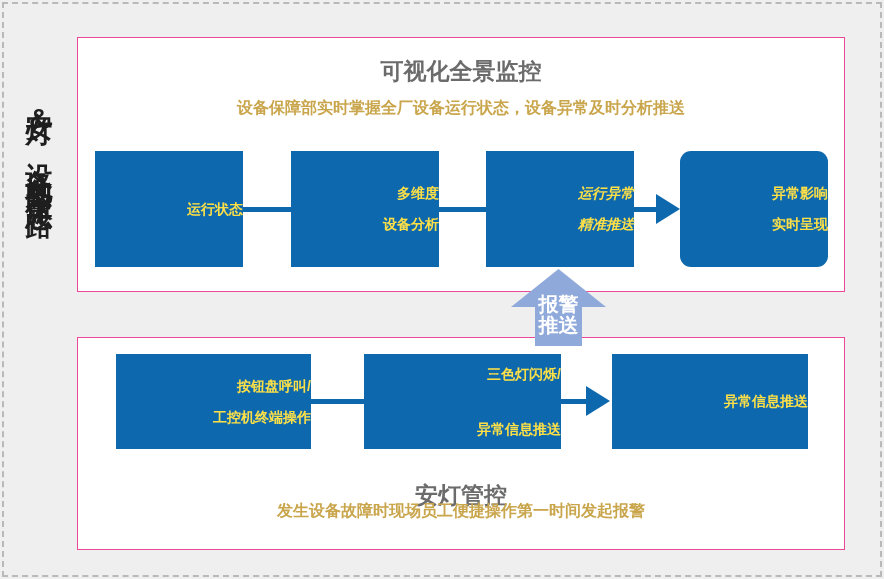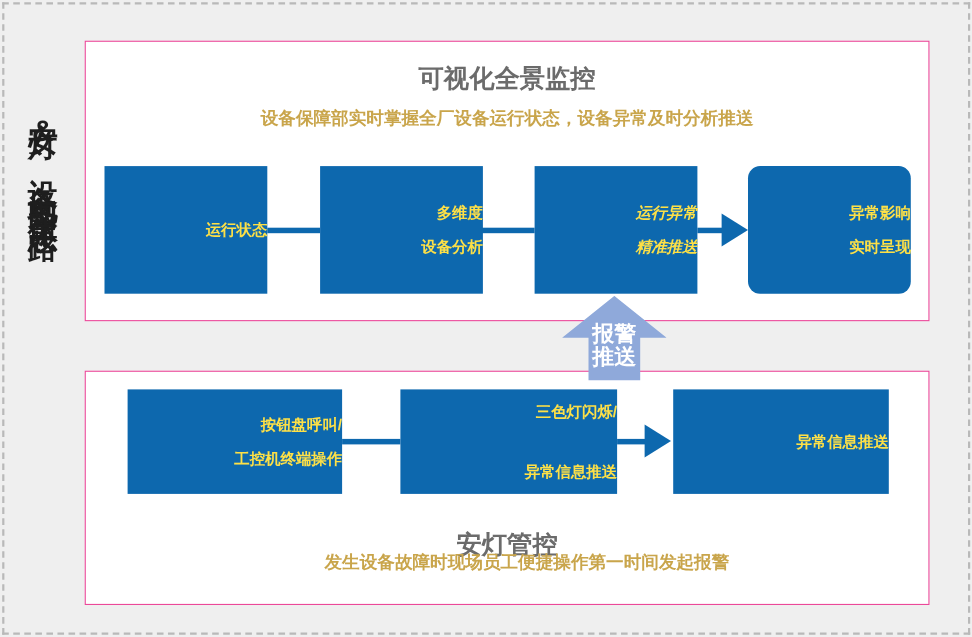--- a/index.html
+++ b/index.html
@@ -32,21 +32,21 @@
     font-size:23px; font-weight:700; color:#6b6b6b;
   }
   .gold-line {
     position:absolute; left:0; width:100%; text-align:center;
     font-size:16px; font-weight:700; color:#c9a54b;
     white-space:nowrap;
   }
   #top-panel .panel-title { top:18px; }
   #top-panel .gold-line   { top:60px; }
   #bottom-panel .panel-title { top:142px; }
-  #bottom-panel .gold-line   { top:163px;padding-left:18px; }
+  #bottom-panel .gold-line   { top:163px; }
 
   .step {
     position:absolute; background:#0d68ae; color:#fde047;
     font-size:14px; font-weight:700; line-height:31px;
     display:flex; flex-direction:column; justify-content:center;
     align-items:flex-end; text-align:center; box-sizing:border-box;
     white-space:nowrap;
   }
   
   #top-panel .step { top:113px; height:116px; width:148px; }

